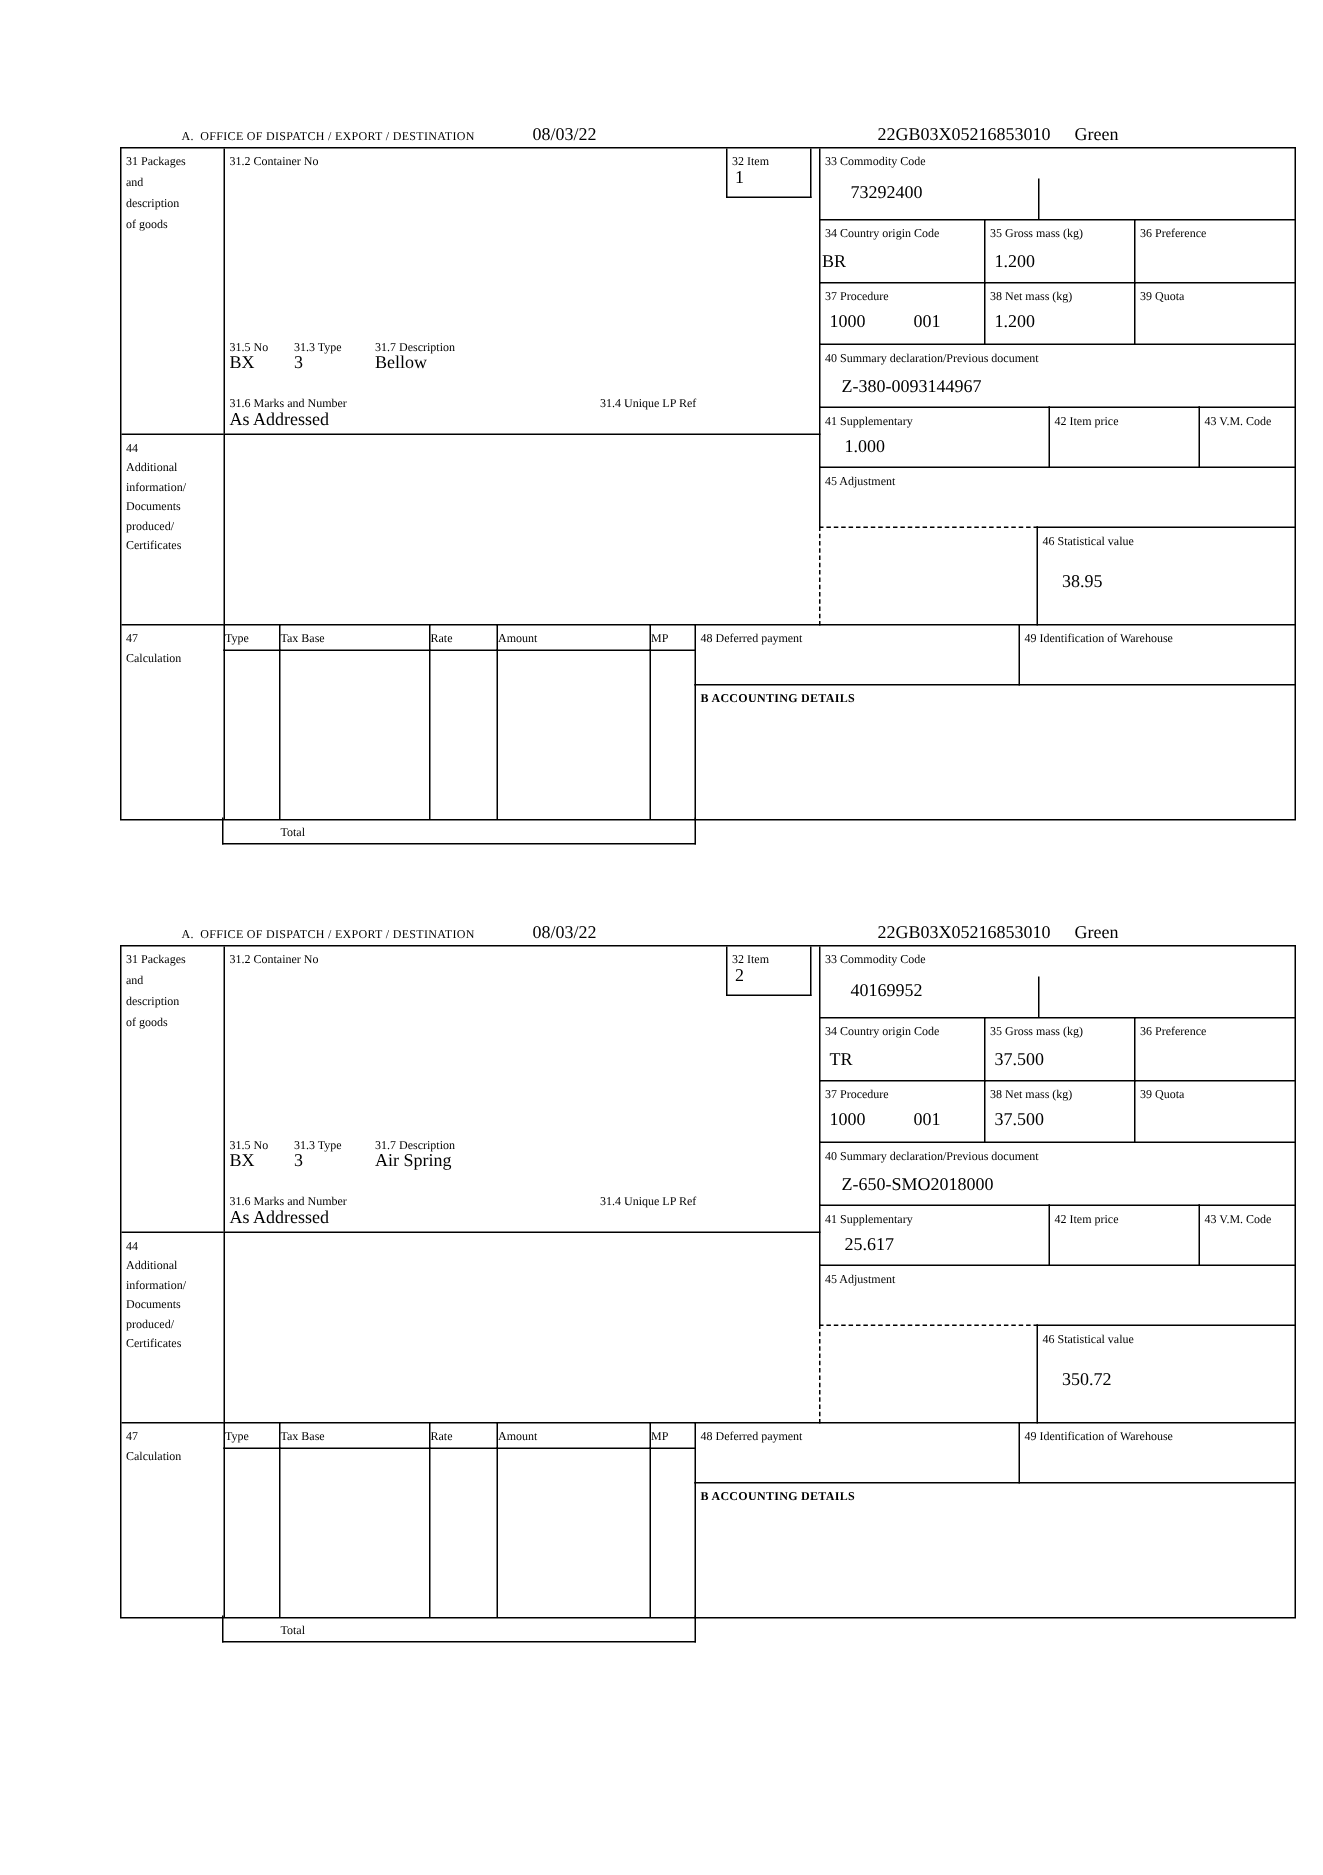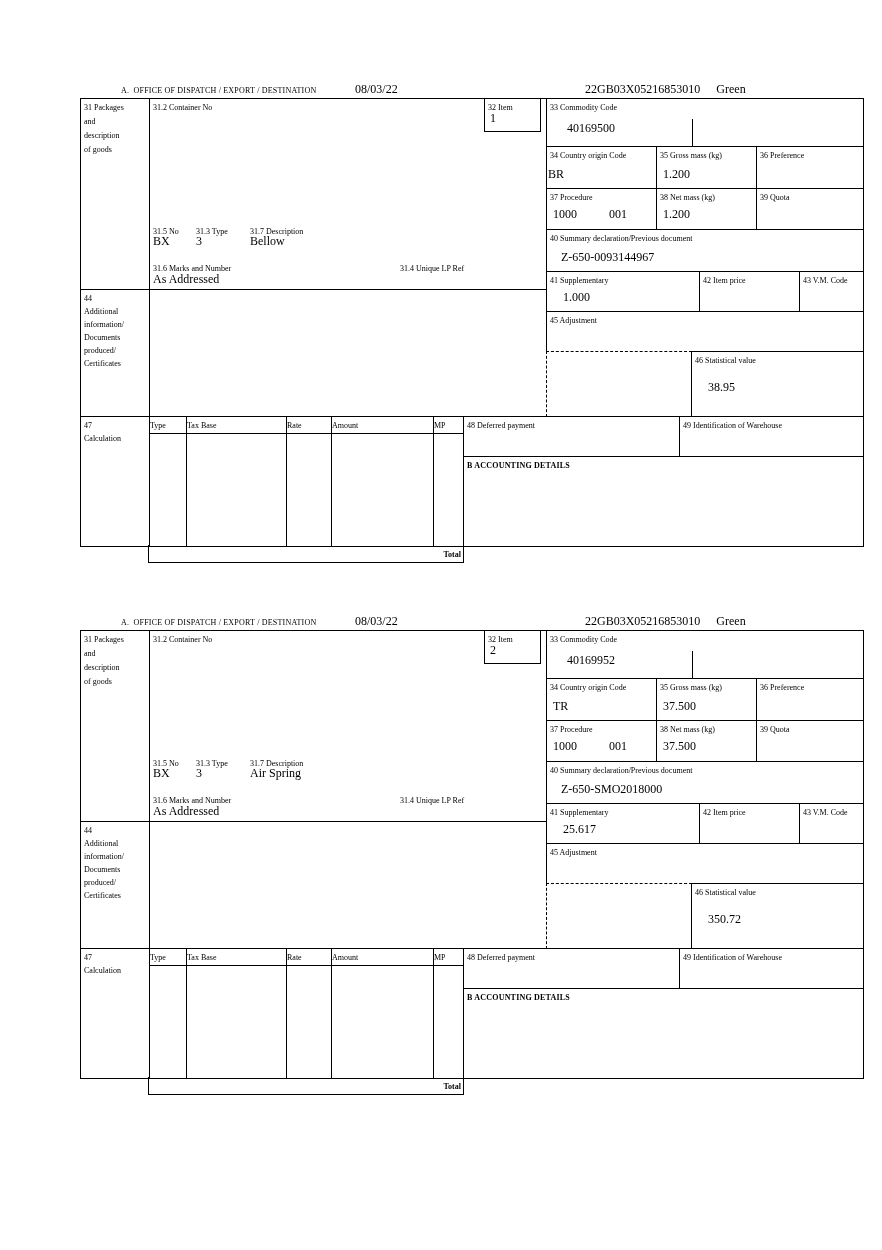--- a/index.html
+++ b/index.html
@@ -29,21 +29,21 @@
   .bl-dash { border-left:1px dashed #000; }
   .bt-dash { border-top:1px dashed #000; }
 
   .lbl { font-size:8px; line-height:13px; padding:2px 2px 0 3px; white-space:pre-line; }
   .lbl.bold { font-weight:bold; letter-spacing:.2px; }
   .lbl.ctr { text-align:left; padding-left:0; }
   .val { position:absolute; font-size:12px; white-space:pre; line-height:14px; }
 
   .total-row { position:absolute; left:68px; top:465px; width:314px; height:17px;
                border-left:1px solid #000; border-right:1px solid #000; border-bottom:1px solid #000; }
-  .total-row .lbl { text-align:right; padding-left:38px; padding-top:3px;font-weight:bold; }
+  .total-row .lbl { text-align:left; padding-left:38px; padding-top:3px; }
   .divider-v { position:absolute; width:0; border-left:1px solid #000; }
 </style>
 </head>
 <body>
 
 <div id="sections">
   <section class="section">
 
     <div class="sec-header">
       <span class="hdr-a">A.  OFFICE OF DISPATCH / EXPORT / DESTINATION</span>
@@ -86,21 +86,21 @@
         <span class="val" style="left:100px;top:135px">Bellow</span>
         <div class="lbl" style="position:absolute;left:0;top:161px">31.6 Marks and Number</div>
         <div class="lbl" style="position:absolute;left:247px;top:161px">31.4 Unique LP Ref</div>
         <span class="val" style="left:3px;top:173px">As Addressed</span>
       </div>
 
       <div class="cell bl bt" style="left:68px;top:190px;width:397px;height:127px"></div>
 
       <div class="cell bl" style="left:465px;top:0;width:317px;height:47px">
         <div class="lbl">33 Commodity Code</div>
-        <span class="val" style="left:20px;top:22px">40169500</span>
+        <span class="val" style="left:20px;top:22px">73292400</span>
         <div class="divider-v" style="left:145px;top:20px;height:27px"></div>
       </div>
 
       <div class="cell bl bt" style="left:465px;top:47px;width:110px;height:42px">
         <div class="lbl">34 Country origin Code</div>
         <span class="val" style="left:1px;top:20px">BR</span>
       </div>
       <div class="cell bl bt" style="left:575px;top:47px;width:100px;height:42px">
         <div class="lbl">35 Gross mass (kg)</div>
         <span class="val" style="left:6px;top:20px">1.200</span>
@@ -117,21 +117,21 @@
       <div class="cell bl bt" style="left:575px;top:89px;width:100px;height:41px">
         <div class="lbl">38 Net mass (kg)</div>
         <span class="val" style="left:6px;top:18px">1.200</span>
       </div>
       <div class="cell bl bt" style="left:675px;top:89px;width:107px;height:41px">
         <div class="lbl">39 Quota</div>
       </div>
 
       <div class="cell bl bt" style="left:465px;top:130px;width:317px;height:42px">
         <div class="lbl">40 Summary declaration/Previous document</div>
-        <span class="val" style="left:14px;top:20px">Z-650-0093144967</span>
+        <span class="val" style="left:14px;top:20px">Z-380-0093144967</span>
       </div>
 
       <div class="cell bl bt" style="left:465px;top:172px;width:153px;height:40px">
         <div class="lbl">41 Supplementary</div>
         <span class="val" style="left:16px;top:18px">1.000</span>
       </div>
       <div class="cell bl bt" style="left:618px;top:172px;width:100px;height:40px">
         <div class="lbl">42 Item price</div>
       </div>
       <div class="cell bl bt" style="left:718px;top:172px;width:64px;height:40px">

